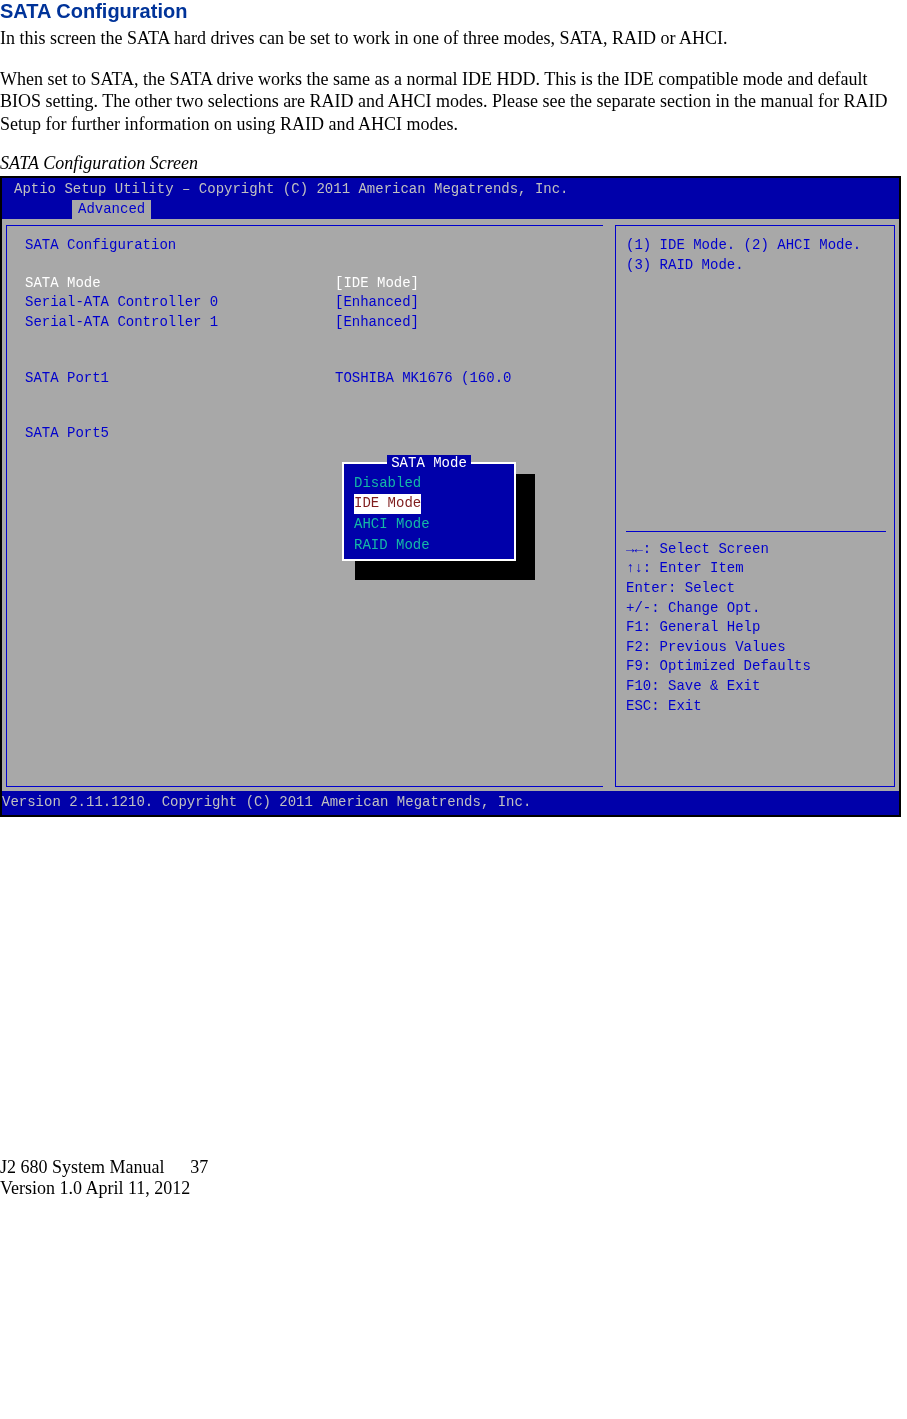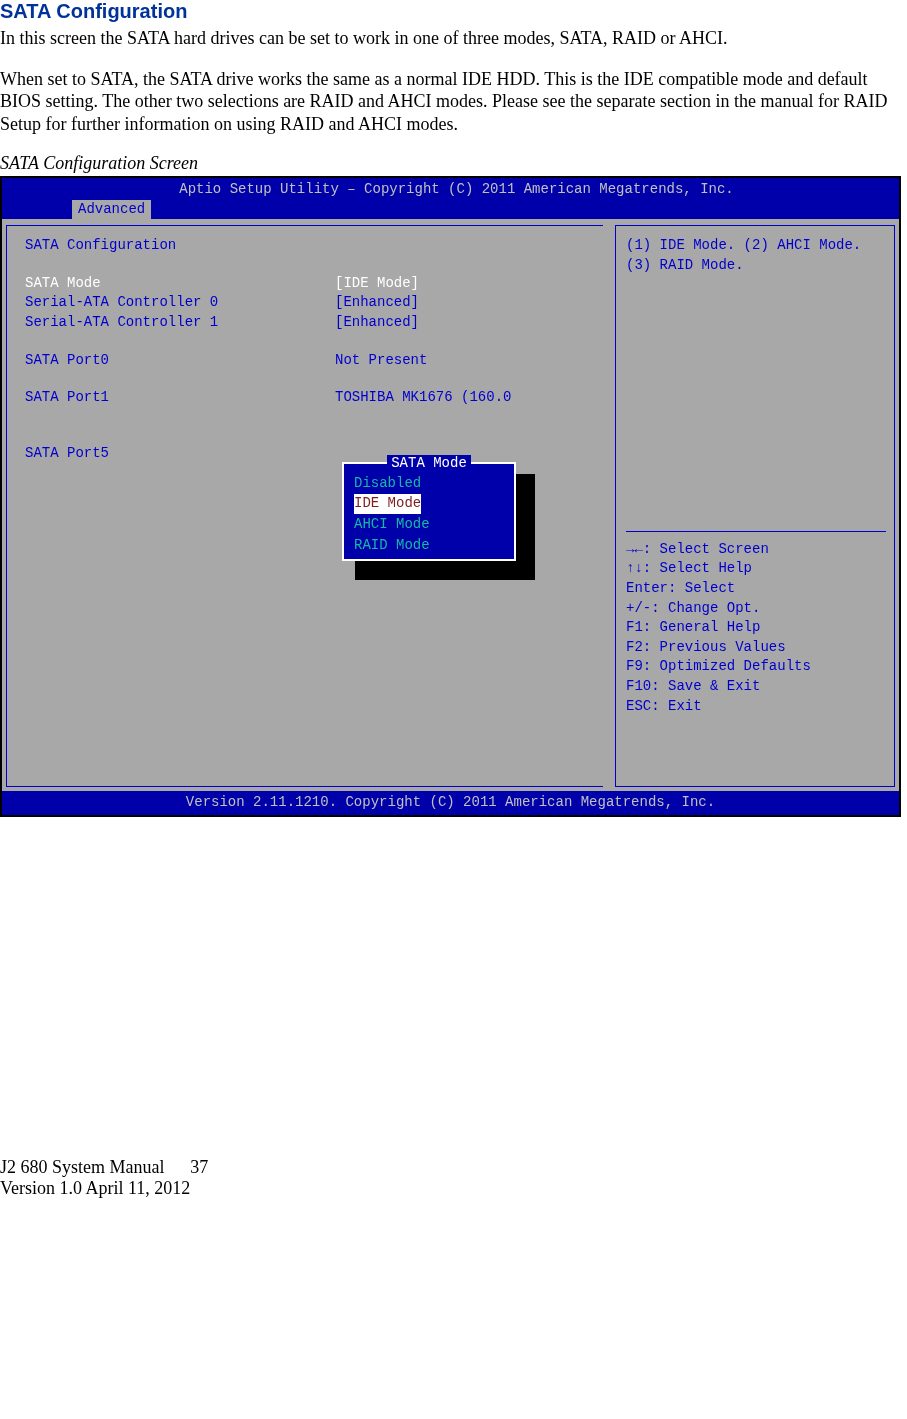--- a/index.html
+++ b/index.html
@@ -41,21 +41,20 @@
   .bios {
     font-family: "Courier New", monospace;
     font-size: 14px;
     line-height: 1.4;
     color: #0000cd;
     background: #0000aa;
   }
   .bios-header {
     background: #0000aa;
     color: #c0c0c0;
-    text-align: center;
     padding: 2px 0 0 12px;
     font-size: 14px;
   }
   .bios-tabrow {
     background: #0000aa;
     display: flex;
     padding-left: 70px;
   }
   .bios-tab {
     background: #a8a8a8;
@@ -149,21 +148,21 @@
     color: #7f1d1d;
     display: inline-block;
     margin-left: 10px;
     padding: 0 0px;
   }
   .popup-line { padding-bottom: 1px; }
 
   .bios-footer {
     background: #0000aa;
     color: #c0c0c0;
-    text-align: center;
+    text-align: left;
     padding: 2px 0;
     font-size: 14px;
   }
 
   .page-footer {
     display: flex;
     justify-content: flex-start;
     padding: 0 30px 0 0;
     margin-top: 340px;
     font-size: 18px;
@@ -198,24 +197,20 @@
             <span class="bios-label">Serial-ATA Controller 0</span>
             <span class="bios-value">[Enhanced]</span>
           </div>
           <div class="bios-row">
             <span class="bios-label">Serial-ATA Controller 1</span>
             <span class="bios-value">[Enhanced]</span>
           </div>
 
           <div style="height:18px;"></div>
 
-          <div class="bios-row">
-            <span class="bios-label">SATA Port0</span>
-            <span class="bios-value">Not Present</span>
-          </div>
           <div style="height:18px;"></div>
           <div class="bios-row">
             <span class="bios-label">SATA Port1</span>
             <span class="bios-value">TOSHIBA MK1676 (160.0</span>
           </div>
           <div style="height:18px;"></div>
           <div style="height:18px;"></div>
           <div class="bios-row">
             <span class="bios-label">SATA Port5</span>
             <span class="bios-value"></span>
@@ -230,21 +225,21 @@
             <div class="popup-line" style="padding-bottom:4px;"><span class="popup-item">RAID Mode</span></div>
           </div>
         </div>
 
         <div class="bios-right">
           <div class="help-top">(1) IDE Mode. (2) AHCI Mode. (3) RAID Mode.</div>
           <div class="help-spacer"></div>
           <div>
             <div class="help-divider"></div>
             <div>→←: Select Screen</div>
-            <div>↑↓: Select Help</div>
+            <div>↑↓: Enter Item</div>
             <div>Enter: Select</div>
             <div>+/-: Change Opt.</div>
             <div>F1: General Help</div>
             <div>F2: Previous Values</div>
             <div>F9: Optimized Defaults</div>
             <div>F10: Save &amp; Exit</div>
             <div>ESC: Exit</div>
           </div>
           <div style="height:60px;"></div>
         </div>

